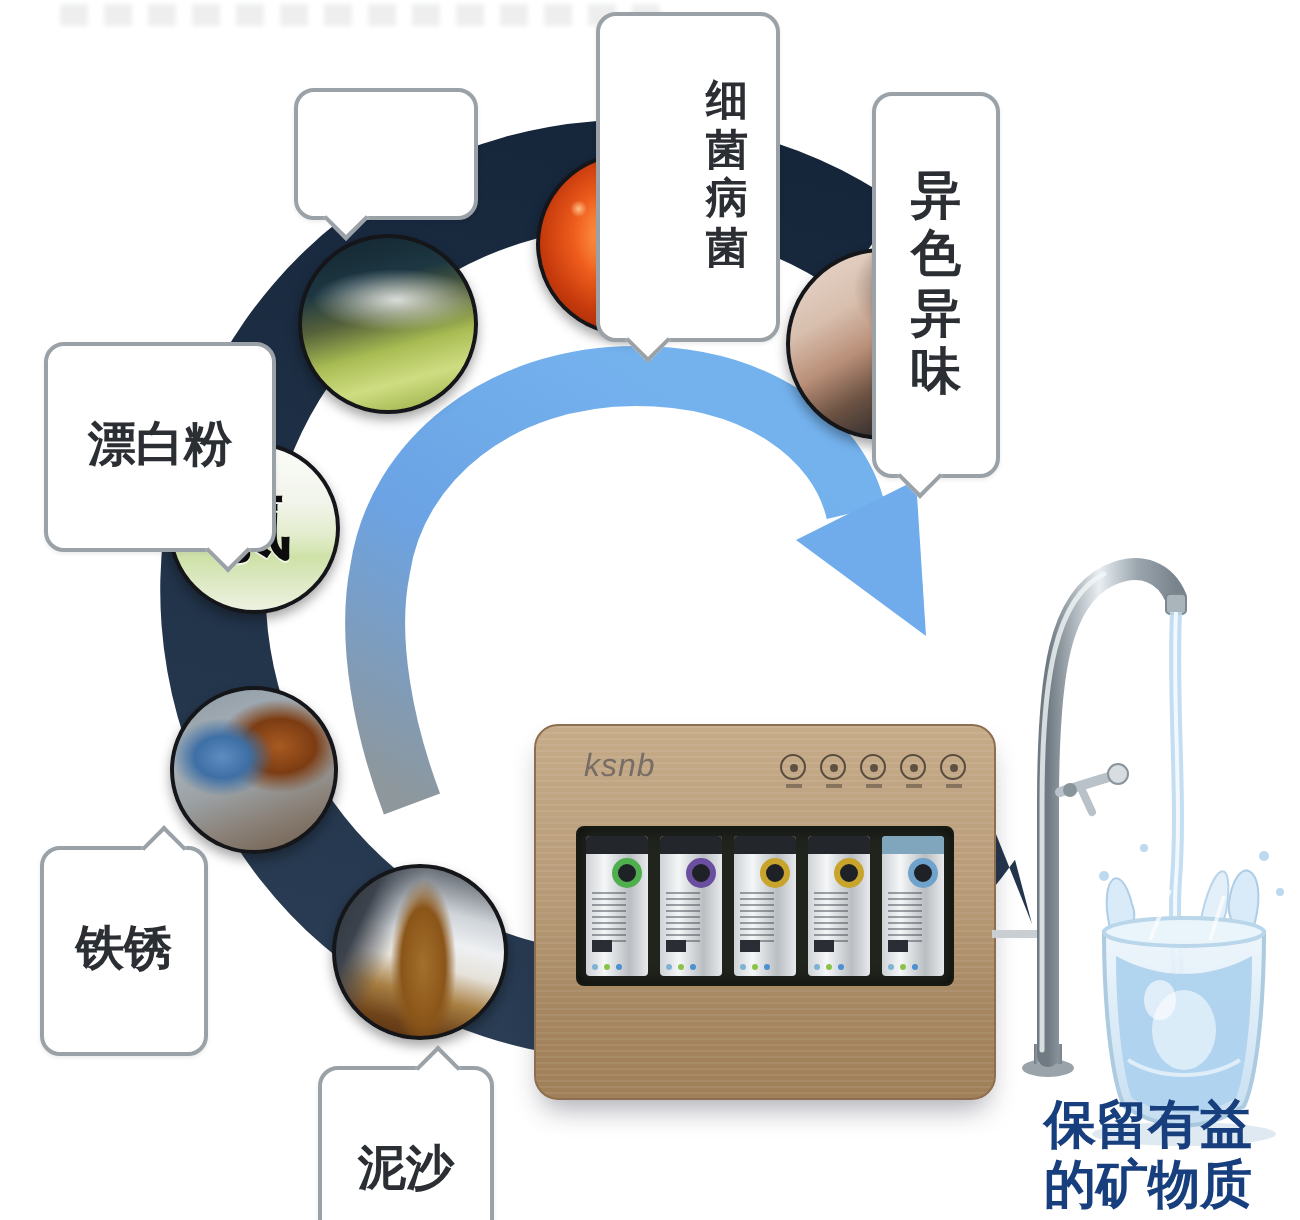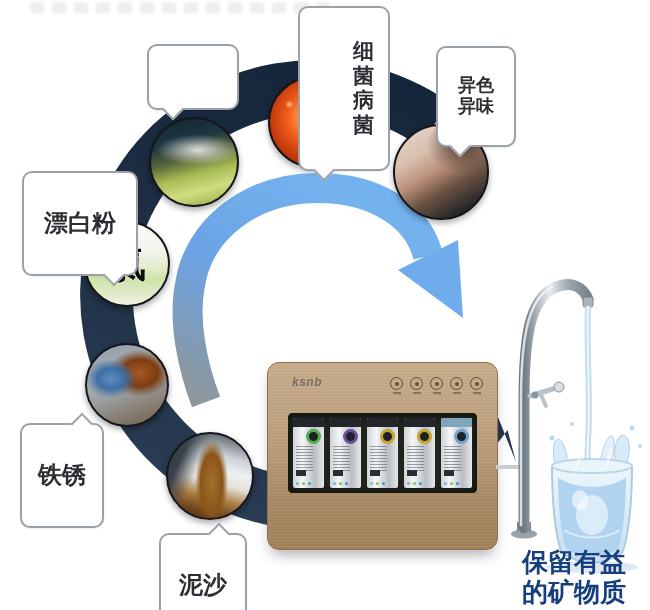--- a/index.html
+++ b/index.html
@@ -54,35 +54,35 @@
   .bubble{
     position:absolute;background:#fff;border:2px solid #9aa2a8;border-radius:10px;
     padding:6px 8px;box-sizing:border-box;text-align:center;color:#2b2e33;font-weight:bold;
     line-height:1.18;white-space:pre-line;box-shadow:0 1px 2px rgba(0,0,0,.08);z-index:5;
   }
   .bubble .tail{position:absolute;width:14px;height:14px;background:#fff;transform:rotate(45deg);}
   .tail-b{bottom:-9px;border-right:2px solid #9aa2a8;border-bottom:2px solid #9aa2a8;}
   .tail-t{top:-9px;border-left:2px solid #9aa2a8;border-top:2px solid #9aa2a8;}
   .b-organic{left:147px;top:44px;width:92px;font-size:21px;}
   .b-bacteria{left:298px;top:6px;width:92px;font-size:21px;padding-left:47px;}
-  .b-odor{left:436px;top:46px;width:80px;font-size:18px;}
+  .b-odor{left:436px;top:46px;width:64px;font-size:25px;}
   .b-bleach{left:22px;top:171px;width:116px;font-size:24px;padding:8px 10px;}
   .b-rust{left:20px;top:423px;width:84px;font-size:24px;padding:8px 10px;}
   .b-sediment{left:159px;top:533px;width:88px;font-size:24px;padding:8px 10px;}
   
   .purifier{
     position:absolute;left:267px;top:362px;width:229px;height:186px;border-radius:12px;
     background:
       repeating-linear-gradient(180deg, rgba(255,255,255,.07) 0 1px, transparent 1px 3px),
       linear-gradient(180deg,#c6ab89 0%,#bb9f7c 35%,#a5876283 70%,#a08059 100%),
       linear-gradient(180deg,#c6ab89,#a08059);
     border:1px solid #8d6f4f;box-shadow:0 8px 14px -4px rgba(40,40,60,.4);z-index:4;
   }
   .purifier .brand{
-    position:absolute;left:24px;top:12px;font-size:12px;font-weight:bold;font-style:italic;
+    position:absolute;left:24px;top:12px;font-size:16px;font-weight:normal;font-style:italic;
     color:rgba(55,60,75,.55);letter-spacing:.5px;
   }
   .indicators{position:absolute;right:14px;top:14px;display:flex;gap:7px;}
   .indicator{display:flex;flex-direction:column;align-items:center;}
   .indicator .lamp{
     width:11px;height:11px;border-radius:50%;border:1px solid rgba(62,52,44,.8);
     display:flex;align-items:center;justify-content:center;}
   .indicator .lamp i{width:4px;height:4px;border-radius:50%;background:rgba(62,52,44,.75);}
   .indicator .tag{width:8px;height:2px;background:rgba(62,52,44,.45);margin-top:2px;}
   .window{

